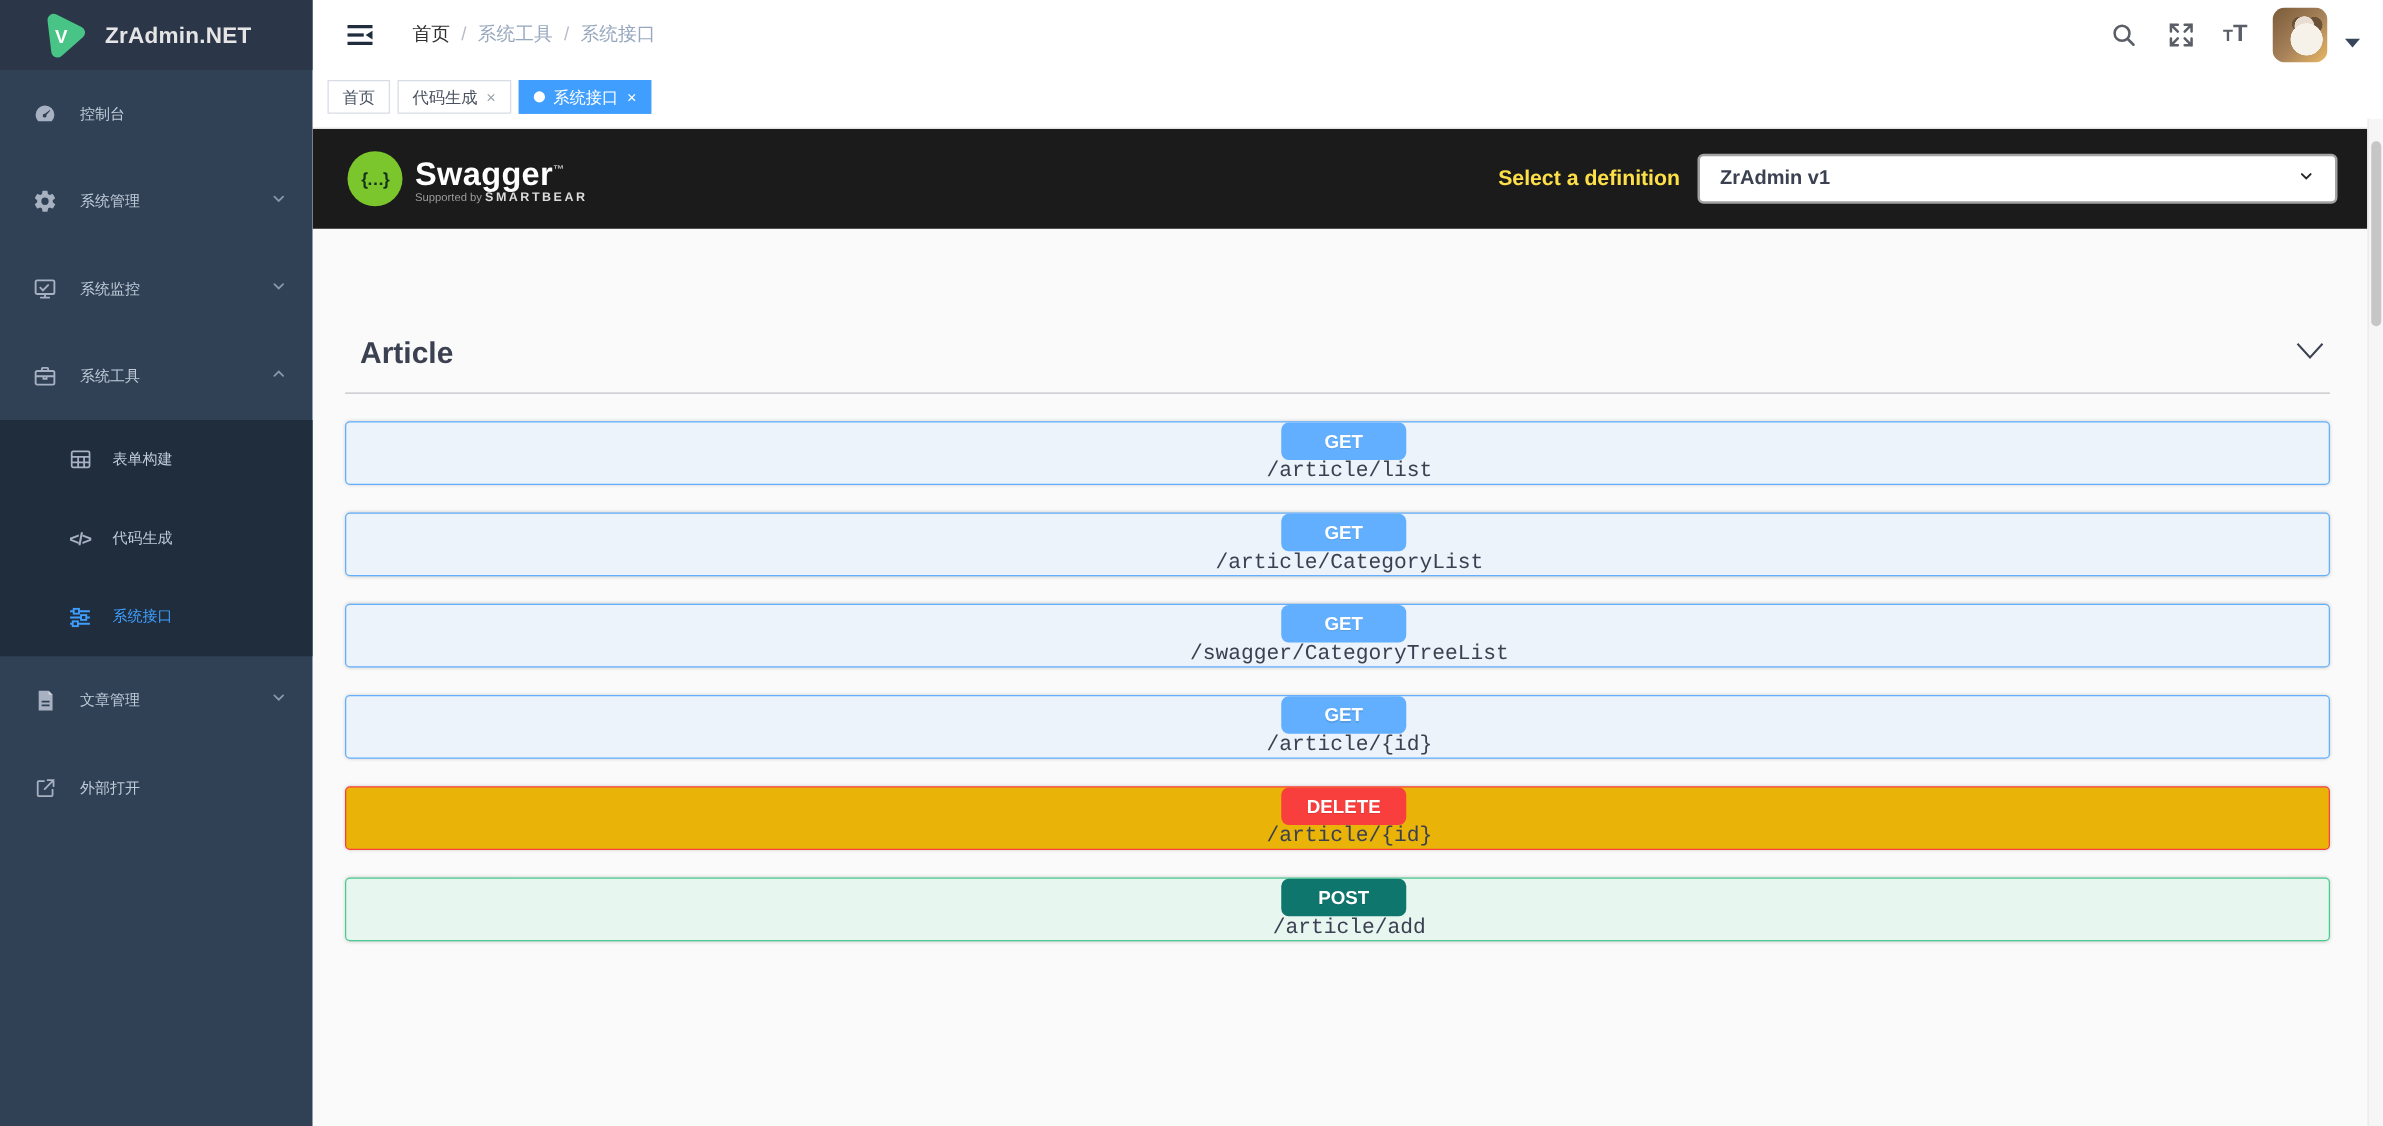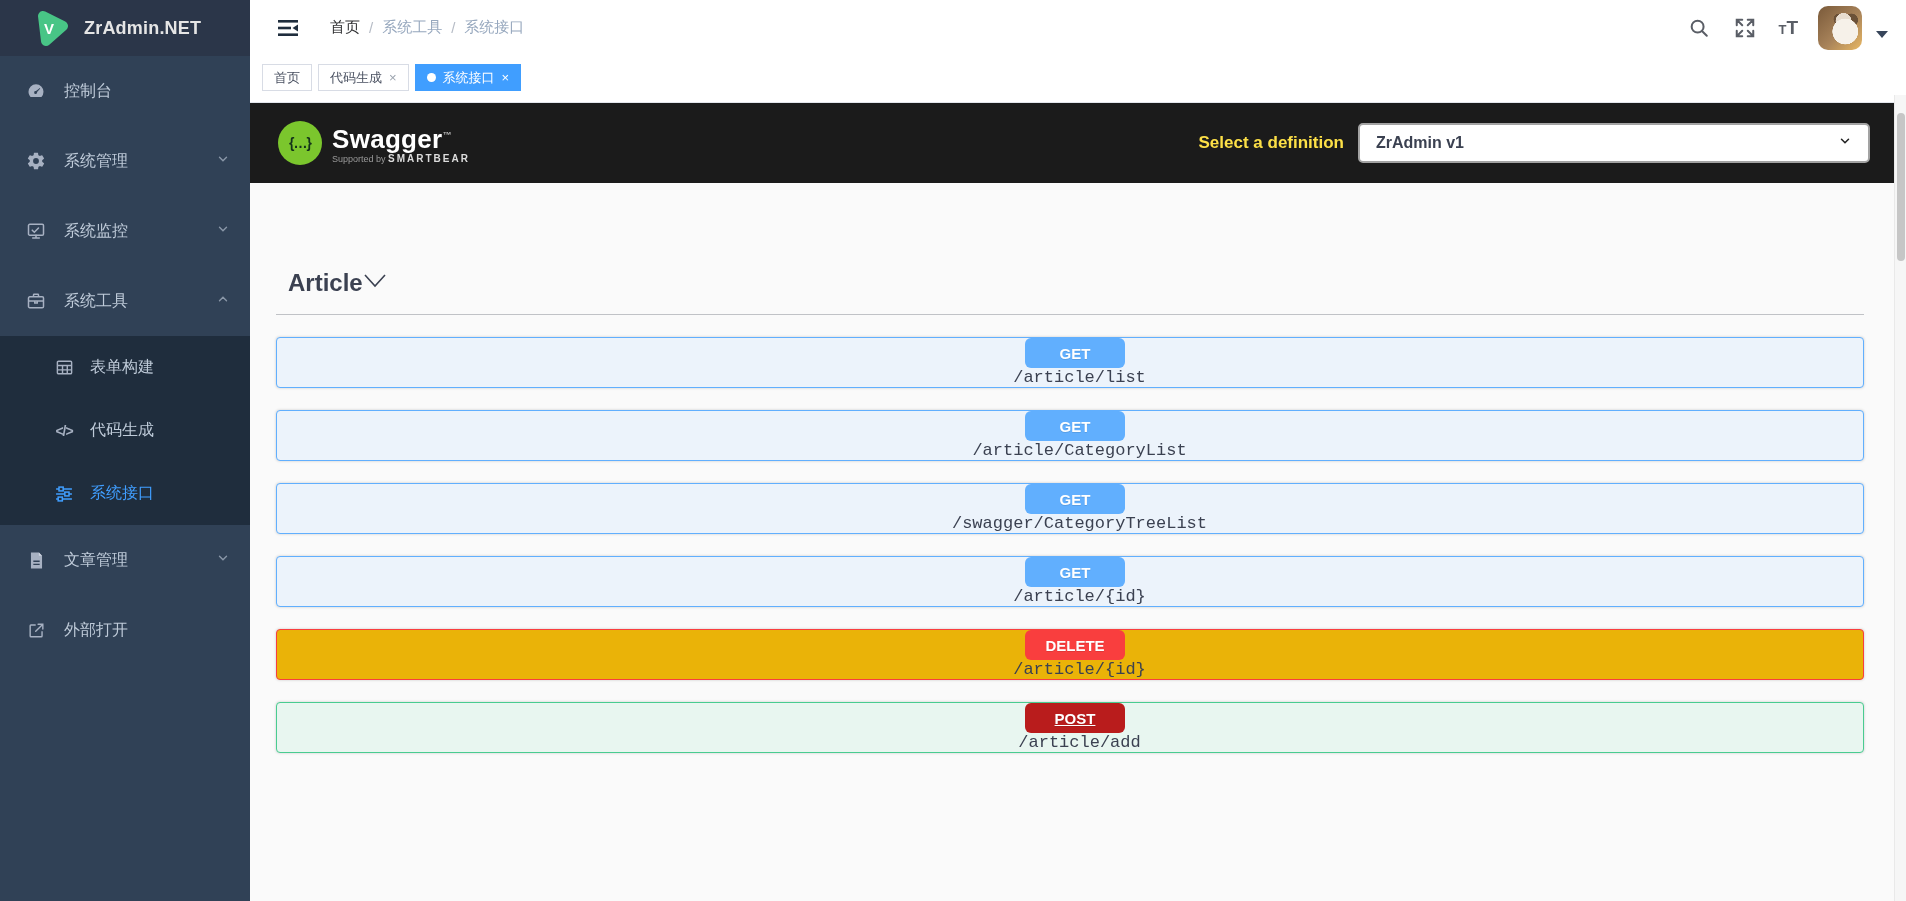--- a/index.html
+++ b/index.html
@@ -7,21 +7,21 @@
     font-family:"Liberation Sans","DejaVu Sans",sans-serif; background:#fafafa; }
   #app { position:relative; width:1906px; height:901px; overflow:hidden; }
 
   
   .sidebar { position:absolute; left:0; top:0; width:250px; height:901px; background:#304156; z-index:5; }
   .logo-bar { height:56px; display:flex; align-items:center; padding-left:32px; background:#2b3649; }
   .logo-mark { width:38px; height:38px; }
   .logo-title { color:#e5e5e5; font-size:18px; font-weight:700; margin-left:14px; letter-spacing:.2px; }
   .menu-item { height:70px; display:flex; align-items:center; padding:0 20px 0 24px; cursor:pointer; }
   .menu-item .mi-icon { width:24px; height:24px; display:flex; align-items:center; justify-content:center; color:#a7b1c2; flex:0 0 24px; }
-  .menu-item .mi-label { color:#bfcbd9; font-size:16px; margin-left:16px; }
+  .menu-item .mi-label { color:#bfcbd9; font-size:12px; margin-left:16px; }
   .menu-item .mi-arrow { margin-left:auto; color:#8a97a8; }
   .submenu { background:#1f2d3d; }
   .submenu .menu-item { height:63px; padding-left:52px; }
   .submenu .menu-item .mi-label { margin-left:14px; }
   .menu-item.active .mi-label { color:#409eff; }
   .menu-item.active .mi-icon { color:#409eff; }
   .code-glyph { font-size:14px; font-weight:700; color:#a7b1c2; letter-spacing:-1px; }
 
   
   .main { position:absolute; left:250px; top:0; right:0; height:100%; }
@@ -76,36 +76,36 @@
   .info { margin-top:54px; }
   .title-row { display:flex; align-items:flex-start; }
   .api-title { font-size:45px; font-weight:700; color:#3b4151; line-height:50px; }
   .badge-group { display:flex; gap:8px; margin:8px 0 0 12px; }
   .badge { padding:4px 11px; border-radius:14px; color:#fff; font-size:13px; font-weight:700; }
   .badge-version { background:#7d8492; }
   .badge-oas { background:#89bf04; }
   .spec-link { display:inline-block; margin-top:21px; color:#4990e2; font-size:16px; text-decoration:none; cursor:pointer; }
 
   .tag-section { margin-top:86px; }
-  .tag-header { display:flex; align-items:center; padding:0 4px 17px 12px;
+  .tag-header { display:flex; align-items:center; justify-content:space-between; padding:0 4px 17px 12px;
     border-bottom:1px solid rgba(59,65,81,.3); cursor:pointer; }
   .tag-title { font-size:24px; font-weight:700; color:#3b4151; }
   .tag-arrow { color:#3b4151; }
 
   .opblock { height:51px; margin-top:22px; border-radius:4px; border:1px solid; display:flex; align-items:center;
     box-shadow:0 0 3px rgba(0,0,0,.19); cursor:pointer;flex-direction:column; }
   .opblock:first-of-type { margin-top:10px; }
   .opblock.get    { background:#ecf3fb; border-color:#61affe; }
   .opblock.delete { background:#eab308; border-color:#f93e3e; }
   .opblock.post   { background:#e8f6f0; border-color:#49cc90; }
   .opblock-method { width:100px; height:37px; margin-left:10px; border-radius:6px; color:#fff; font-weight:700;
     font-size:15px; display:flex; align-items:center; justify-content:center; text-shadow:0 1px 0 rgba(0,0,0,.1); }
   .get    .opblock-method { background:#61affe; }
   .delete .opblock-method { background:#f93e3e; }
-  .post   .opblock-method { background:#b91c1c;text-decoration:underline; }
+  .post   .opblock-method { background:#0f766e; }
   .opblock-path { margin-left:19px; font-family:"Liberation Mono","DejaVu Sans Mono",monospace; font-size:17px; color:#3b4151; }
 
   
   .scrollbar { position:absolute; top:95px; right:0; bottom:0; width:12px; background:#f6f6f6; border-left:1px solid #e9e9e9; }
   .scroll-thumb { position:absolute; top:18px; left:2px; width:8px; height:148px; background:#c6c6c6; border-radius:4px; }
 </style>
 </head>
 <body>
 
 <div id="app">

